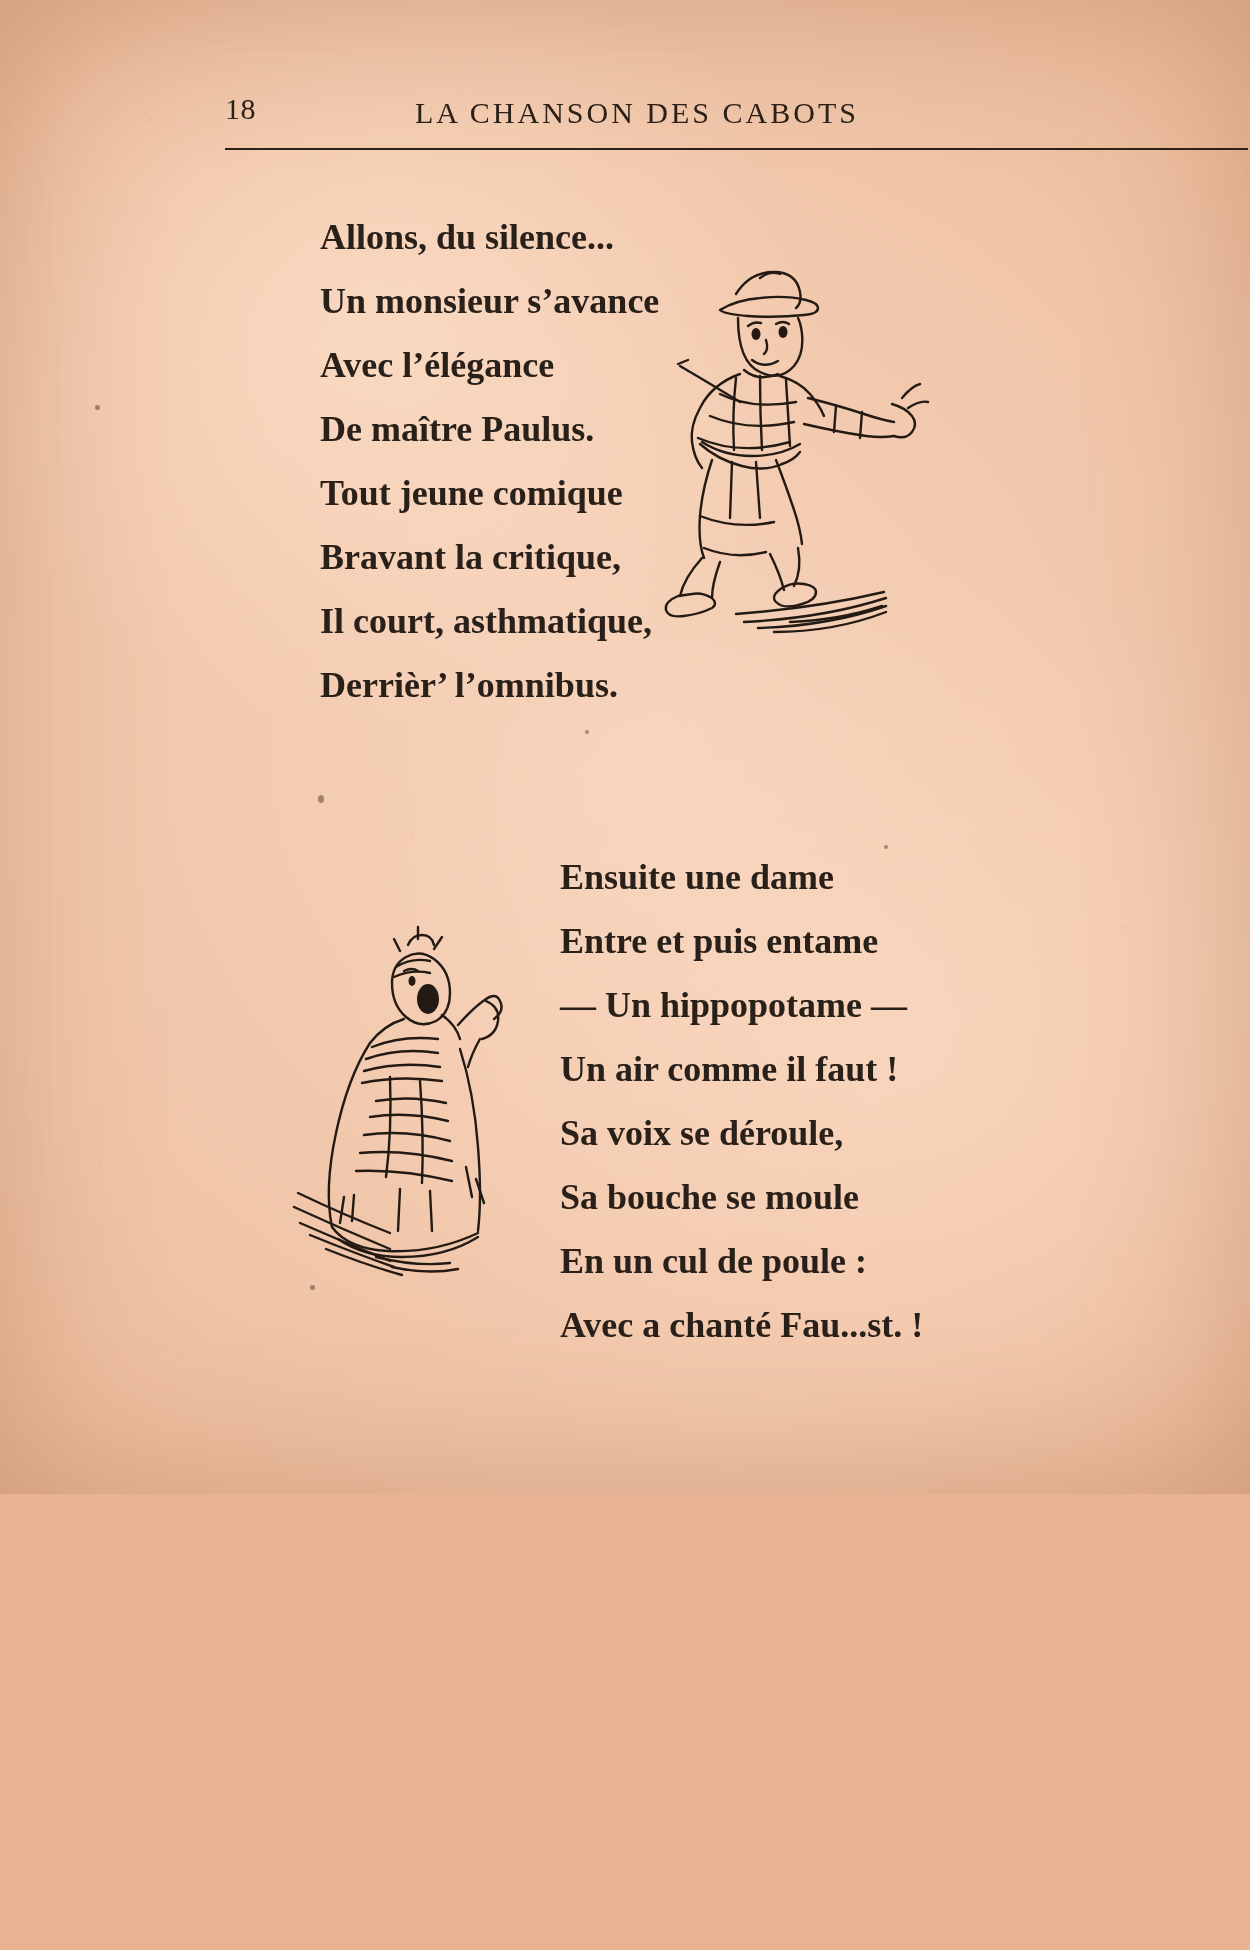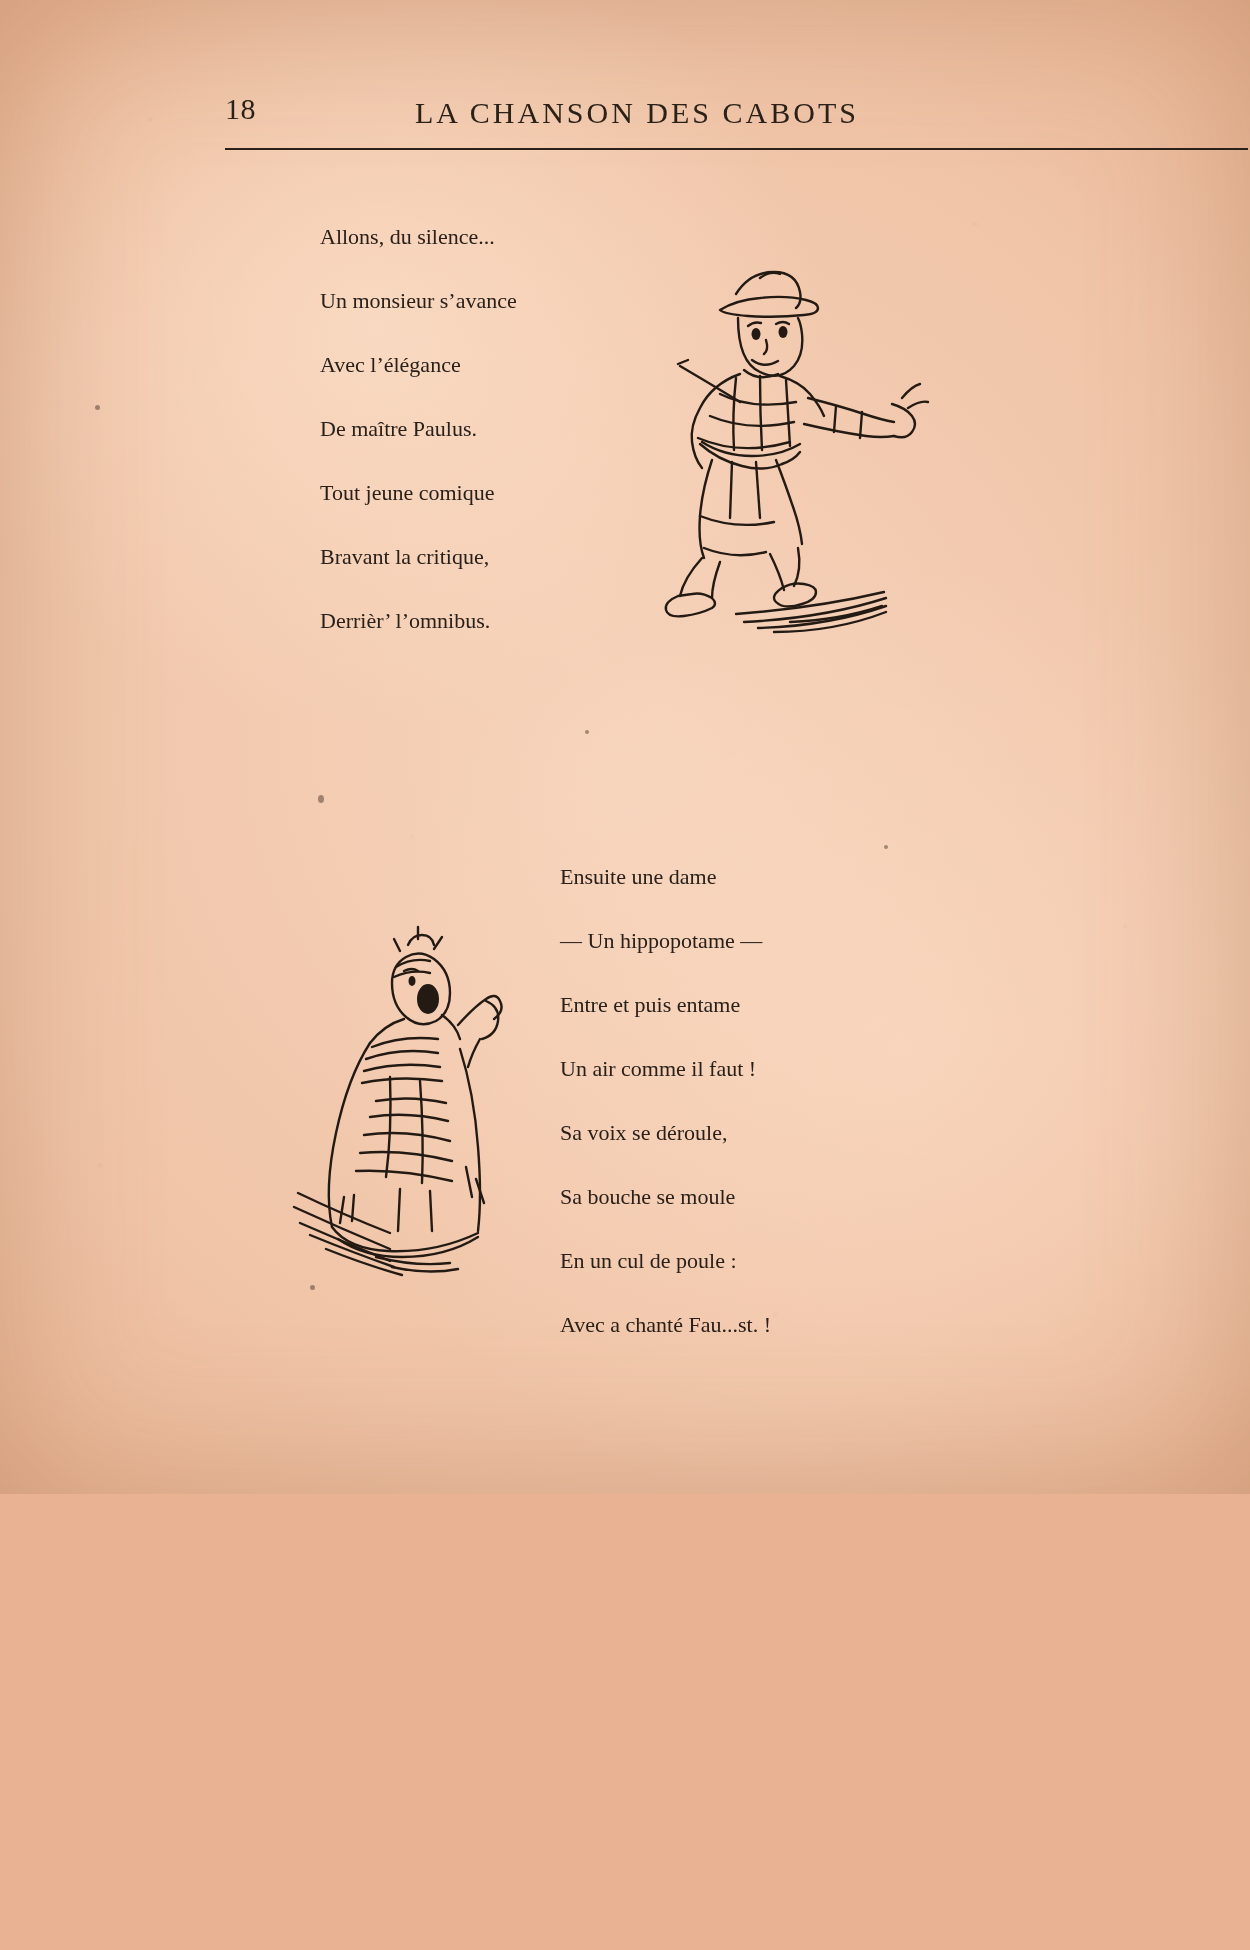--- a/index.html
+++ b/index.html
@@ -69,23 +69,24 @@
     top: 148px;
     width: 1023px;
     height: 0;
     border-top: 2.5px solid #2b2119;
   }
 
   
   .stanza {
     position: absolute;
     color: #2a201a;
-    font-size: 22px;
+    font-size: 36px;
     line-height: 64px;
     white-space: nowrap;
+    font-weight: bold;
   }
   #stanza-1 {
     left: 320px;
     top: 205px;
   }
   #stanza-2 {
     left: 560px;
     top: 845px;
   }
   .verse-line {
@@ -139,20 +140,21 @@
   </div>
   <div id="header-rule"></div>
 
   <div id="stanza-1" class="stanza">
     <span class="verse-line">Allons, du silence...</span>
     <span class="verse-line">Un monsieur s’avance</span>
     <span class="verse-line">Avec l’élégance</span>
     <span class="verse-line">De maître Paulus.</span>
     <span class="verse-line">Tout jeune comique</span>
     <span class="verse-line">Bravant la critique,</span>
+    <span class="verse-line">Il court, asthmatique,</span>
     <span class="verse-line">Derrièr’ l’omnibus.</span>
   </div>
 
   <div class="illustration" id="illustration-dancer">
     <svg viewBox="0 0 300 390" xmlns="http://www.w3.org/2000/svg" fill="none" stroke="#241a14" stroke-width="2.4" stroke-linecap="round" stroke-linejoin="round">
 
       <path d="M96 46 q14 -22 38 -22 q22 0 26 20 q2 11 -4 16"></path>
       <path d="M80 62 q16 -10 40 -12 q26 -3 46 2 q12 3 12 8 q0 6 -14 7 q-28 3 -56 1 q-24 -2 -28 -6z"></path>
       <path d="M120 30 q10 -8 20 -4"></path>
 
@@ -274,22 +276,22 @@
       <path d="M20 318 q46 20 90 38"></path>
       <path d="M30 330 q44 18 84 32"></path>
       <path d="M46 344 q40 16 76 26"></path>
       <path d="M96 352 q40 10 74 6"></path>
       <path d="M112 362 q36 8 66 2"></path>
     </svg>
   </div>
 
   <div id="stanza-2" class="stanza">
     <span class="verse-line">Ensuite une dame</span>
+    <span class="verse-line">Entre et puis entame</span>
     <span class="verse-line">— Un hippopotame —</span>
-    <span class="verse-line">Entre et puis entame</span>
     <span class="verse-line">Un air comme il faut !</span>
     <span class="verse-line">Sa voix se déroule,</span>
     <span class="verse-line">Sa bouche se moule</span>
     <span class="verse-line">En un cul de poule :</span>
     <span class="verse-line">Avec a chanté Fau...st. !</span>
   </div>
 
 </div>
 
 </body></html>

